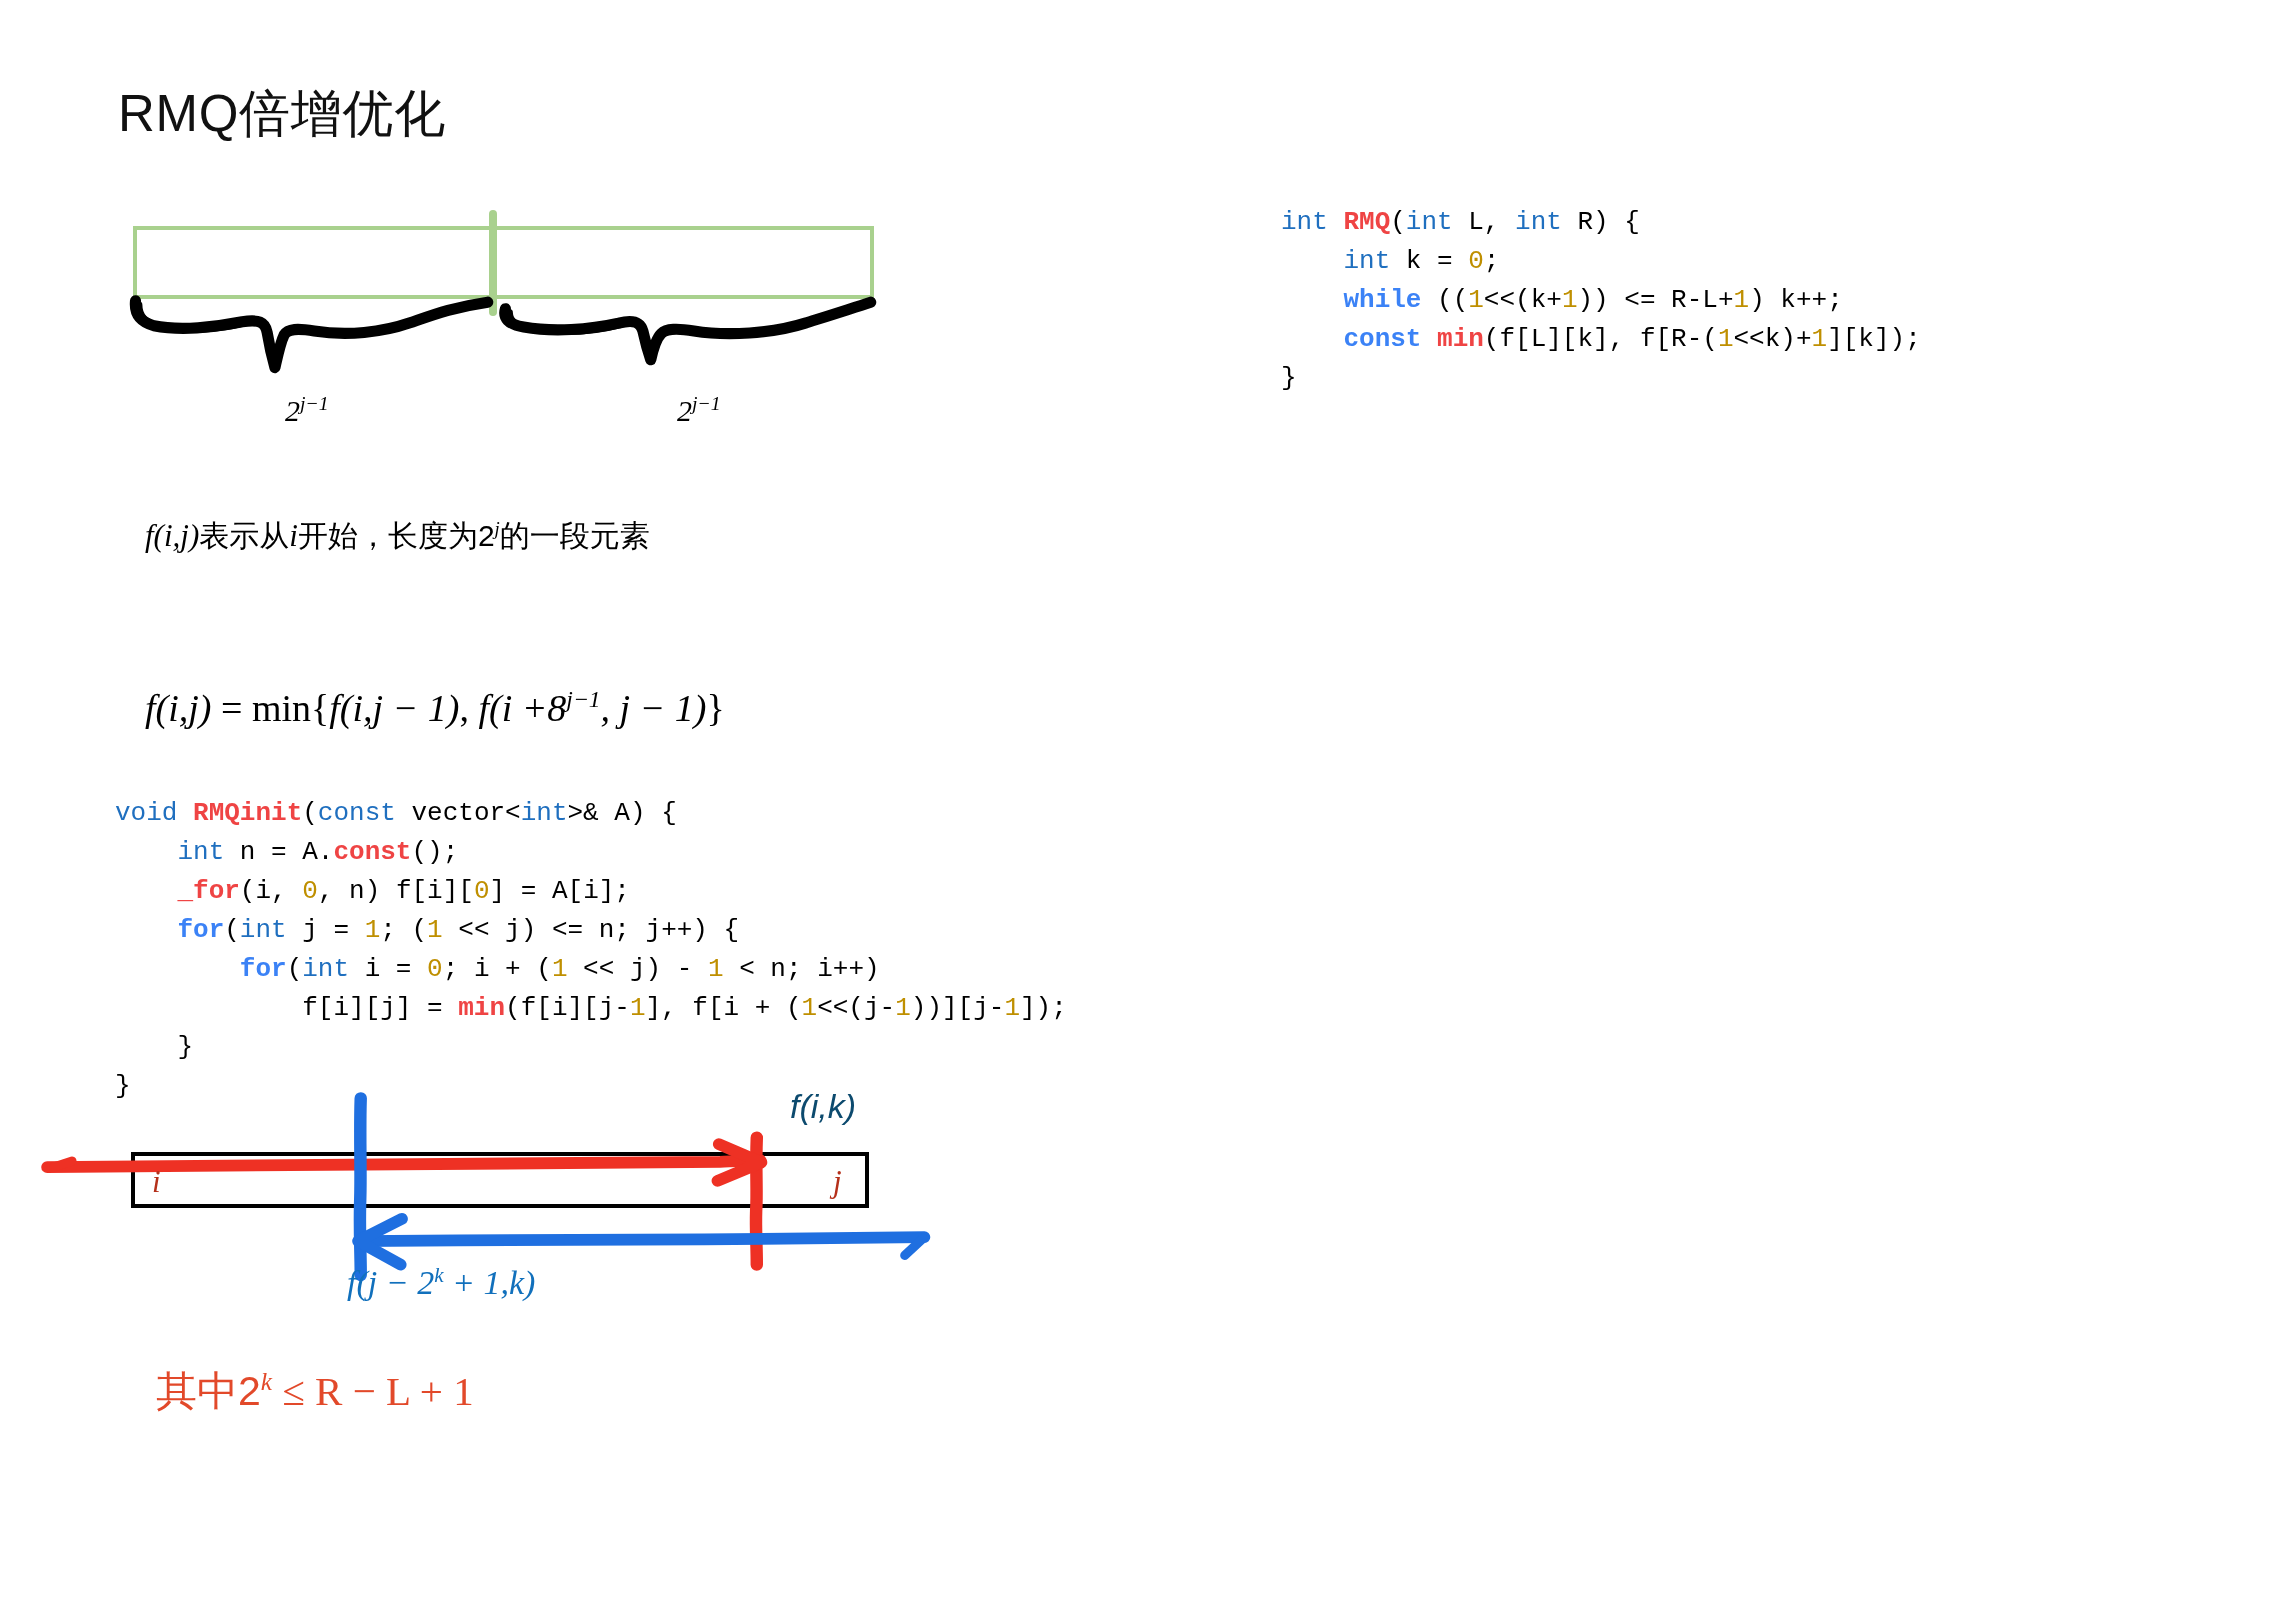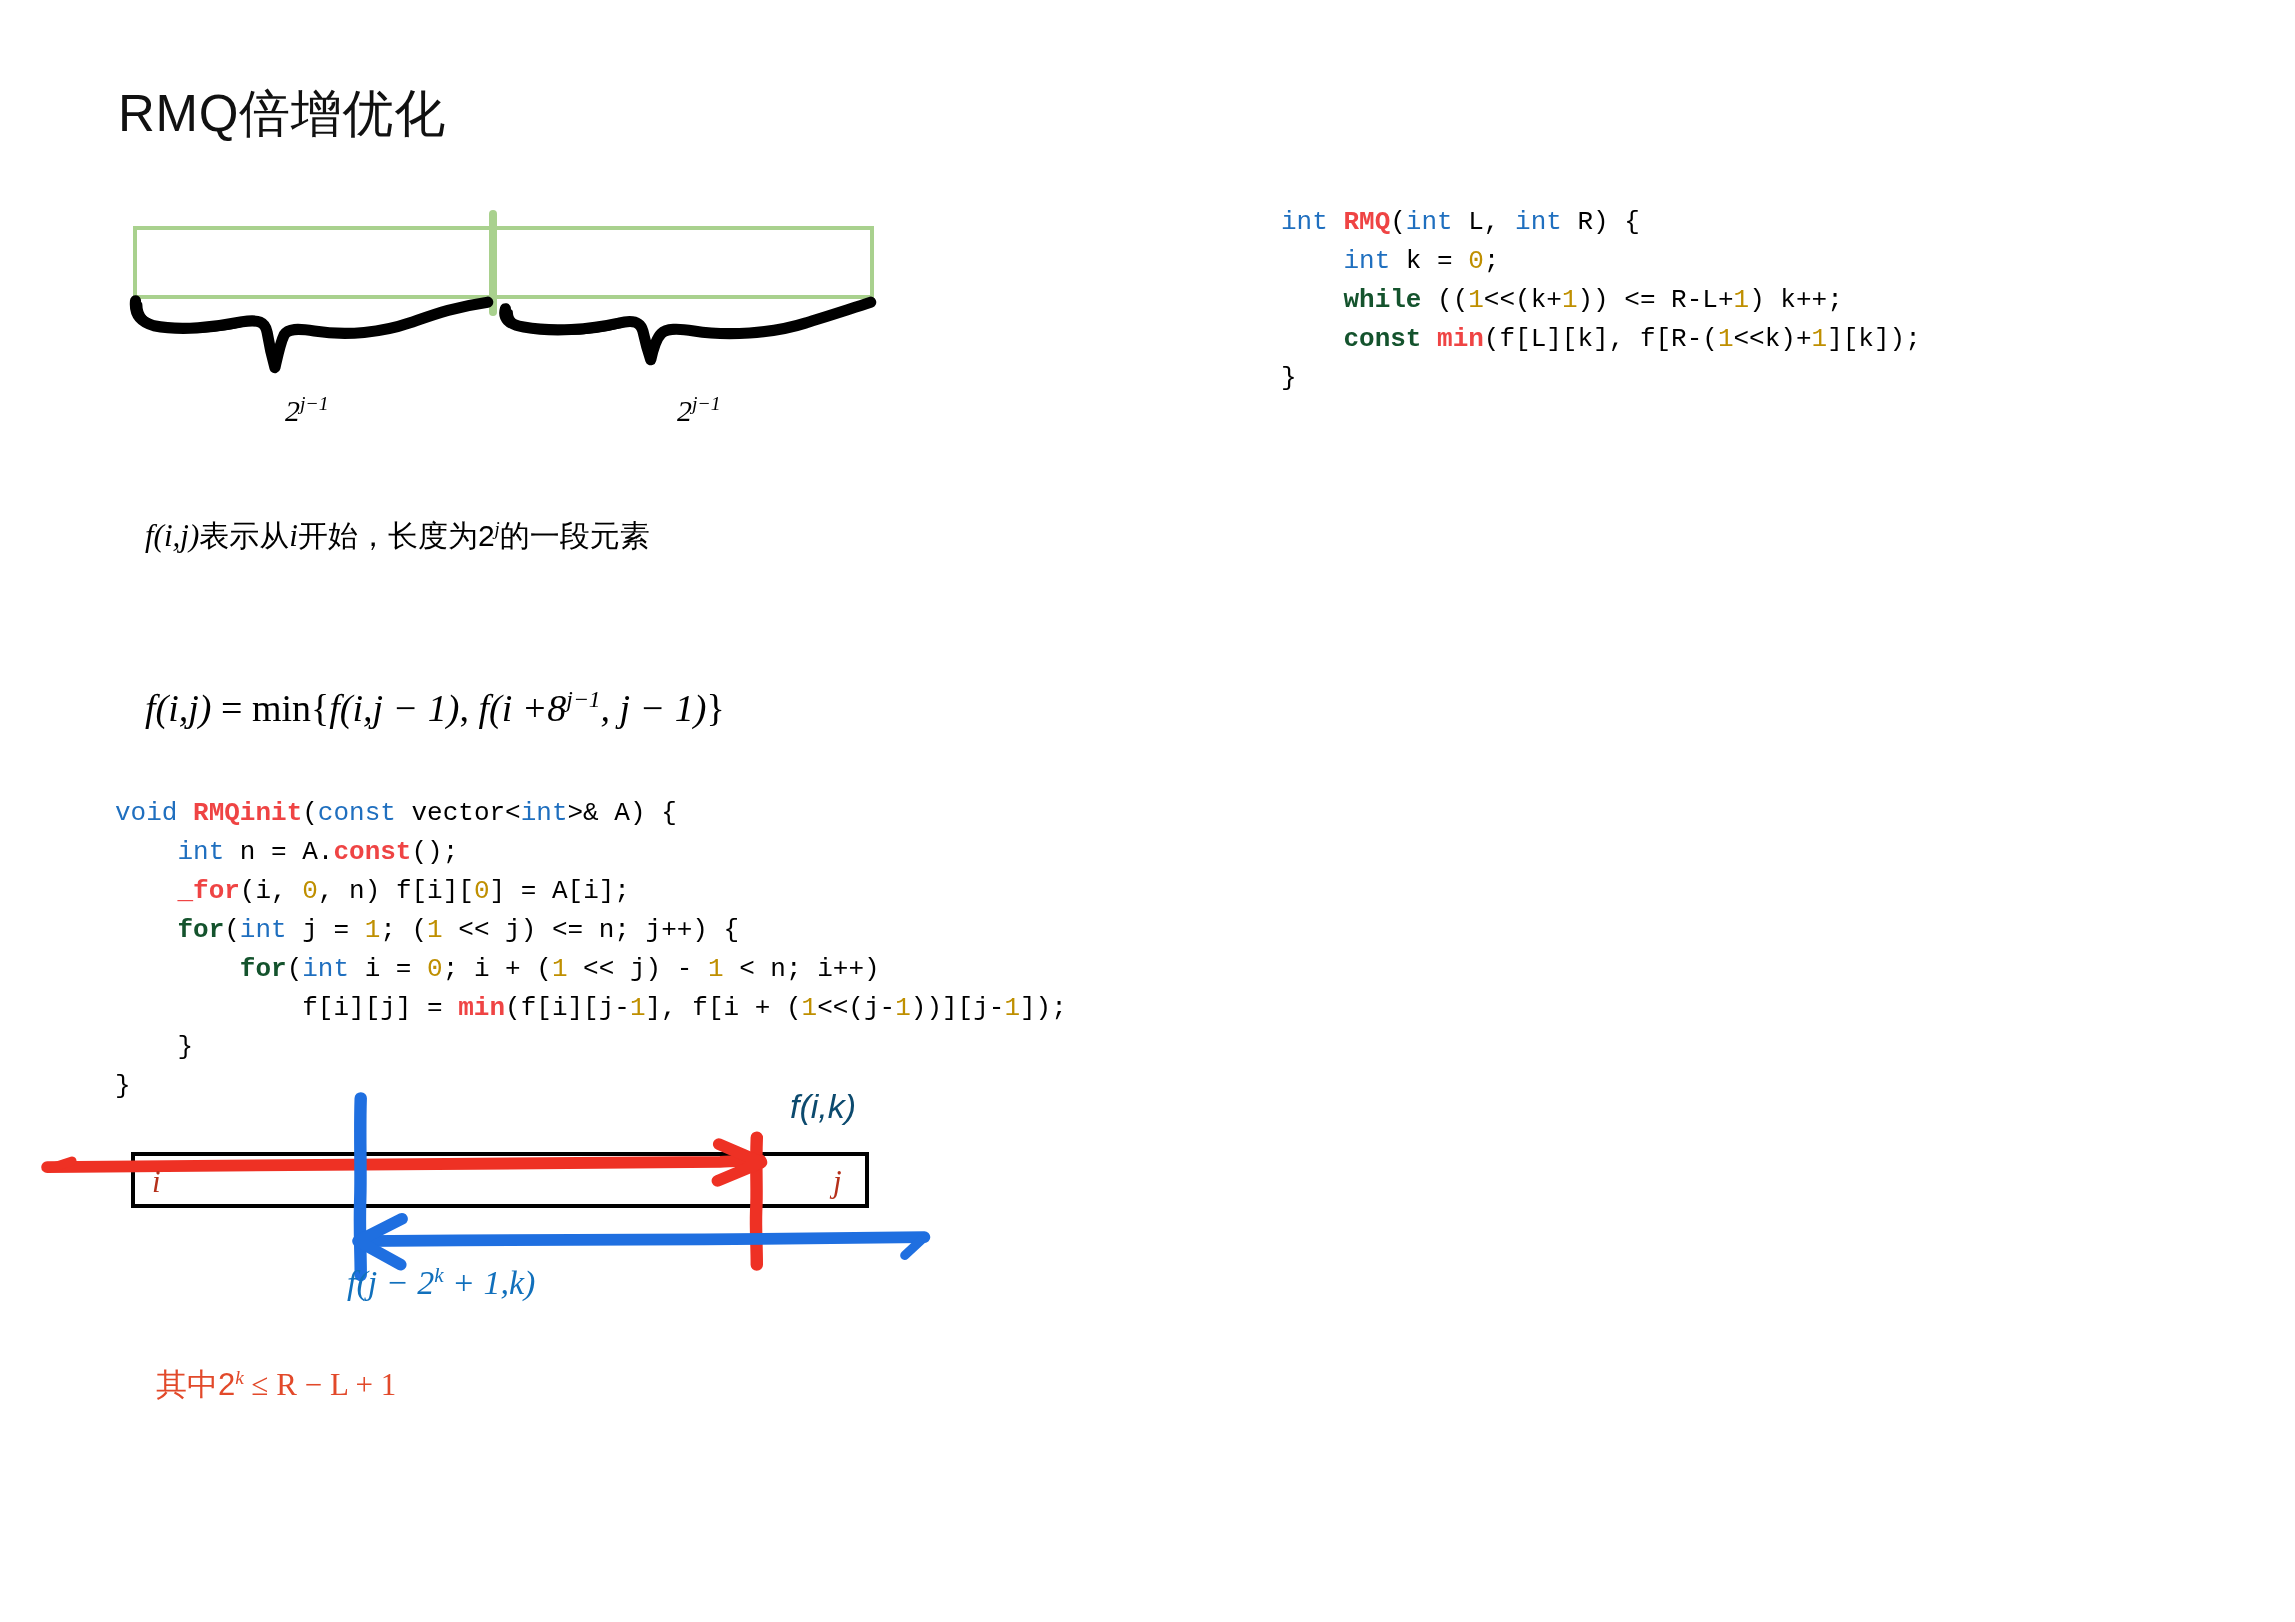--- a/index.html
+++ b/index.html
@@ -85,21 +85,21 @@
     white-space: pre;
     color: #000000;
     letter-spacing: 0px;
   }
   #code-rmq  { left: 1281px; top: 203px; }
   #code-init { left: 115px;  top: 794px; }
 
   .kw   { color: #1f6fbf; }          
   .fn   { color: #ef4444; font-weight: bold; }  
   .num  { color: #bf8f00; }          
-  .bkw  { color: #14532d; font-weight: bold; margin-top: 39px; }  
+  .bkw  { color: #3b82f6; font-weight: bold; margin-top: 39px; }  
   .plain{ color: #000000; }
 
   
   #description {
     position: absolute;
     left: 145px;
     top: 507px;
     font-size: 30px;
     line-height: 44px;
     color: #000;
@@ -177,21 +177,21 @@
     color: #1170bc;
     white-space: nowrap;
   }
   .fjk-label sup, .fik-label sup { font-size: 0.62em; }
 
   
   #footer-note {
     position: absolute;
     left: 156px;
     top: 1364px;
-    font-size: 31px;
+    font-size: 41px;
     color: #e2492a;
     white-space: nowrap;
     font-family: "Liberation Sans", sans-serif;
   }
   #footer-note sup { font-size: 0.62em; font-style: italic;
                      font-family: "Liberation Serif", serif; }
   #footer-note .op { font-family: "Liberation Serif", serif; font-style: normal; }
 </style>
 </head>
 <body>

